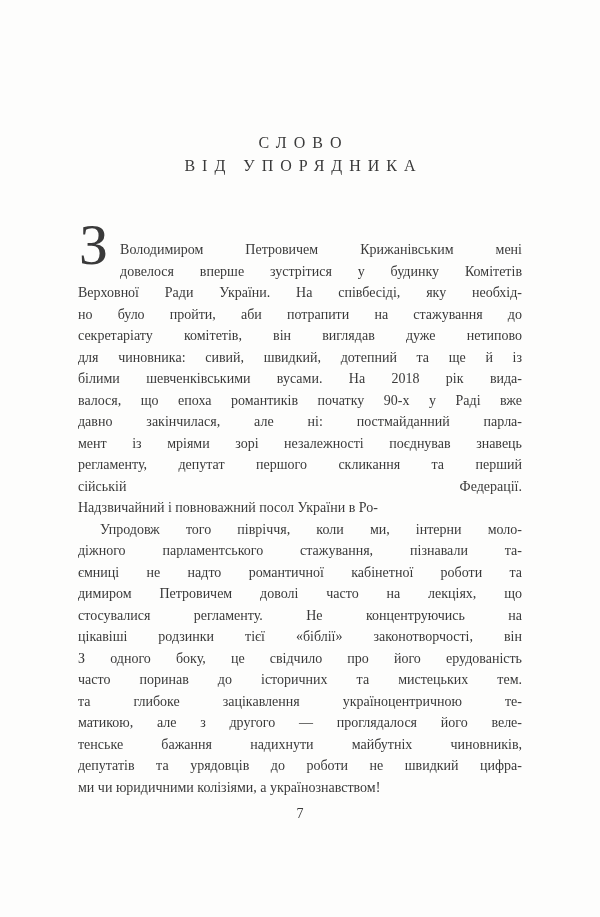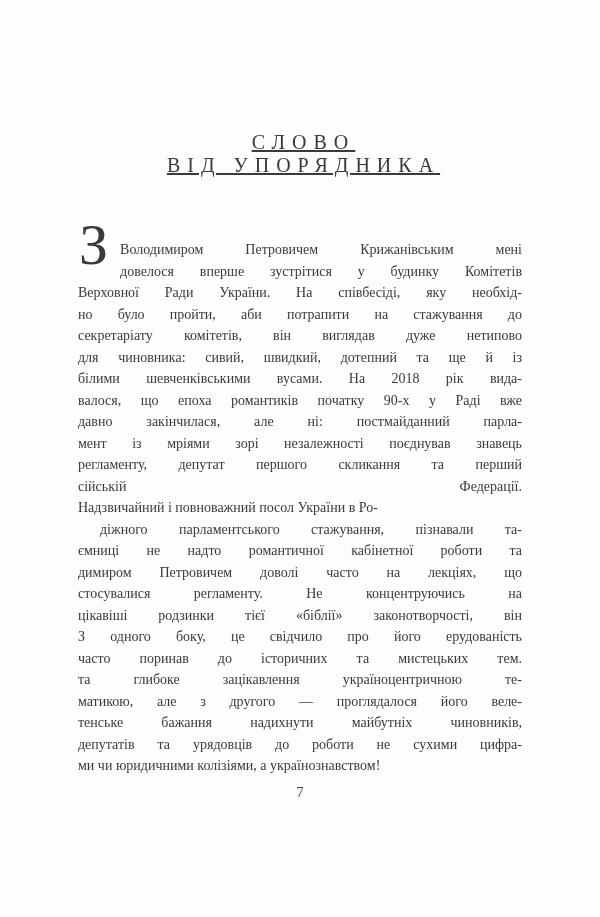--- a/index.html
+++ b/index.html
@@ -21,26 +21,25 @@
     box-sizing:border-box;
   }
   .chapter-title{
     margin:0;
     padding-top:131px;
     text-align:center;
     font-weight:normal;
   }
   .chapter-title .title-line{
     display:block;
-    font-size:20px;
+    font-size:16px;
     line-height:23px;
     letter-spacing:7px;
     padding-left:7px; 
     white-space:nowrap;
-    text-decoration:underline;
   }
   .body-text{
     width:444px;
     margin:62px 0 0 78px;
   }
   .paragraph{overflow:visible;}
   .paragraph .line{
     font-size:14px;
     line-height:21.5px;
     text-align:justify;
@@ -96,31 +95,32 @@
           <div class="line">давно закінчилася, але ні: постмайданний парла-</div>
           <div class="line">мент із мріями зорі незалежності поєднував знавець</div>
           <div class="line">регламенту, депутат першого скликання та перший</div>
           <div class="line">сійській Федерації.</div>
           <div class="line">Надзвичайний і повноважний посол України в Ро-</div>
         </div>
     </div>
 
     <div class="paragraph para-2">
       <div class="lines">
+          <div class="line">Упродовж того півріччя, коли ми, інтерни моло-</div>
           <div class="line">діжного парламентського стажування, пізнавали та-</div>
           <div class="line">ємниці не надто романтичної кабінетної роботи та</div>
           <div class="line">димиром Петровичем доволі часто на лекціях, що</div>
           <div class="line">стосувалися регламенту. Не концентруючись на</div>
           <div class="line">цікавіші родзинки тієї «біблії» законотворчості, він</div>
           <div class="line">З одного боку, це свідчило про його ерудованість</div>
           <div class="line">часто поринав до історичних та мистецьких тем.</div>
           <div class="line">та глибоке зацікавлення україноцентричною те-</div>
           <div class="line">матикою, але з другого — проглядалося його веле-</div>
           <div class="line">тенське бажання надихнути майбутніх чиновників,</div>
-          <div class="line">депутатів та урядовців до роботи не сухими цифра-</div>
+          <div class="line">депутатів та урядовців до роботи не швидкий цифра-</div>
           <div class="line">ми чи юридичними колізіями, а українознавством!</div>
         </div>
     </div>
 
   </div>
 
   <div class="folio">7</div>
 
 </div>
 

